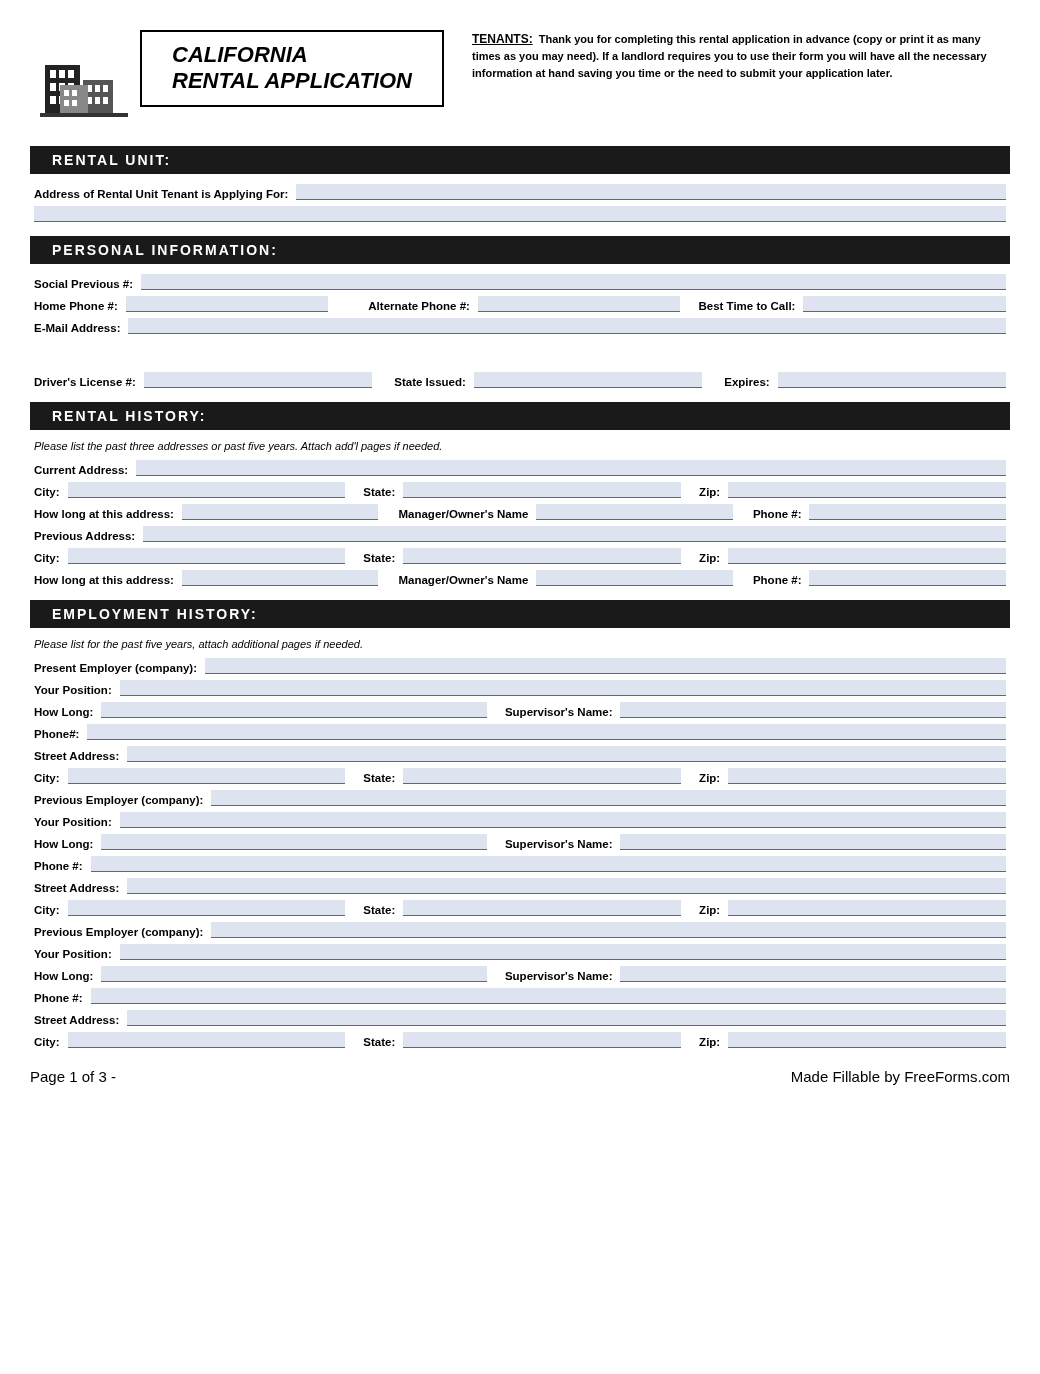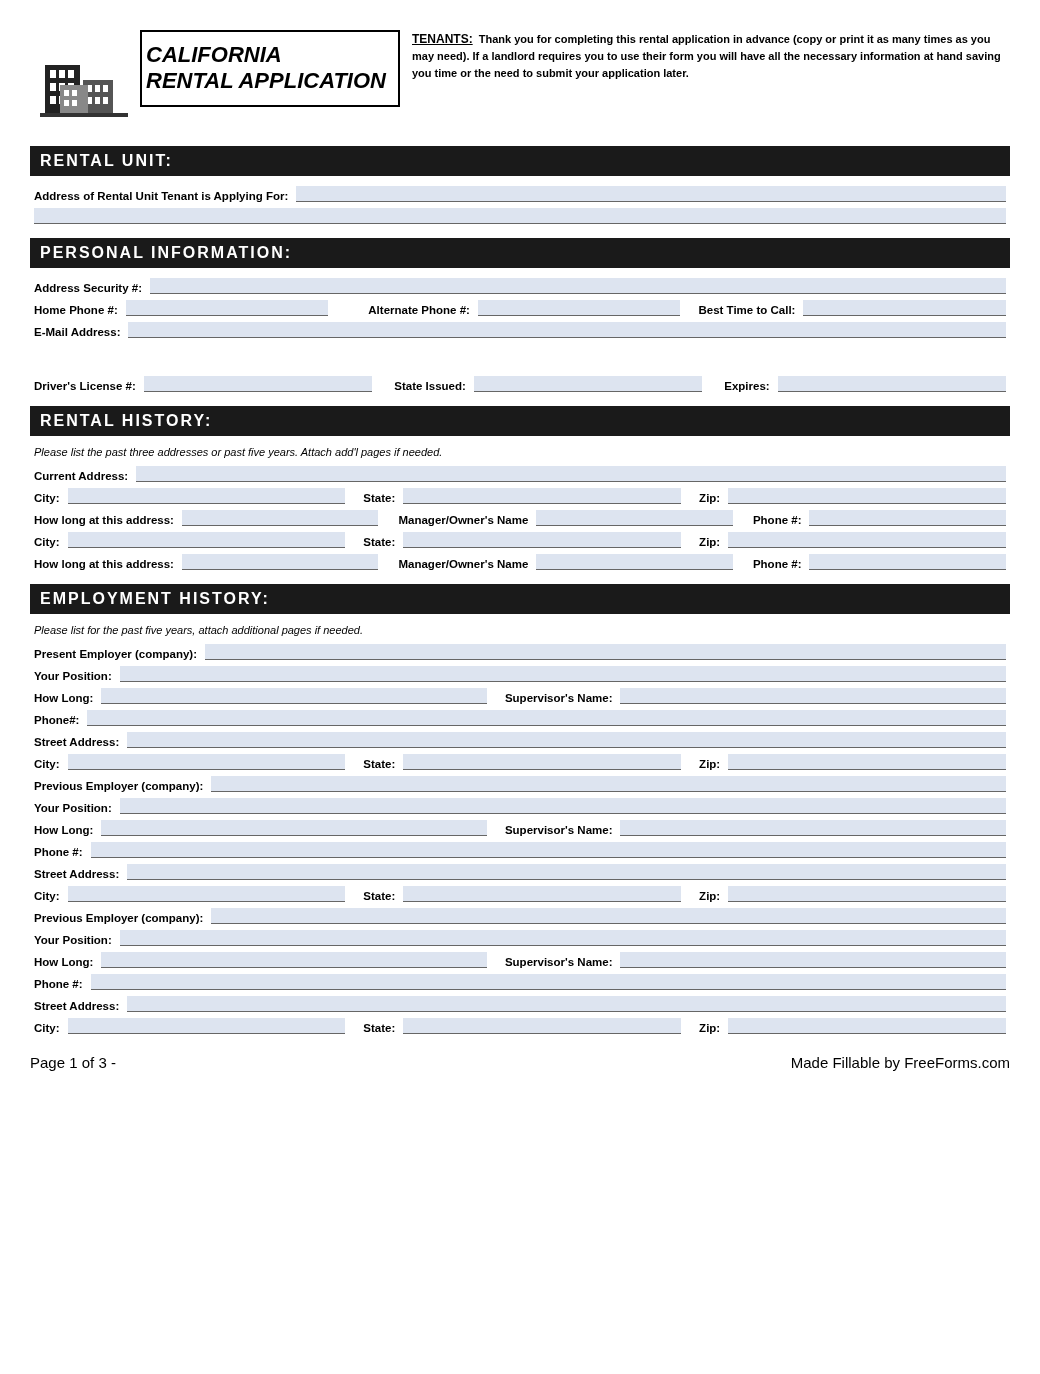--- a/index.html
+++ b/index.html
@@ -35,23 +35,23 @@
 
     .title-info-row {
       display: flex;
       align-items: flex-start;
       width: 100%;
       margin-top: 10px;
     }
 
     .title-box {
       border: 2px solid #000;
-      padding: 10px 4px;
+      padding: 10px 30px;
       min-width: 260px;
-      margin-right: 12px;
+      margin-right: 28px;
     }
 
     .title-box h1 {
       font-size: 22px;
       font-weight: 900;
       line-height: 1.2;
       text-transform: uppercase;
       font-style: italic;
     }
 
@@ -63,22 +63,22 @@
     }
 
     .tenants-text strong {
       font-size: 12px;
       text-decoration: underline;
     }
 
     .section-header {
       background: #1a1a1a;
       color: #fff;
-      padding: 6px 10px;
-      font-size: 16px;
+      padding: 6px 22px;
+      font-size: 14px;
       font-weight: bold;
       letter-spacing: 2px;
       margin-bottom: 10px;
       margin-top: 14px;
     }
 
     .field-label {
       font-weight: bold;
       white-space: nowrap;
       font-size: 11.5px;
@@ -192,21 +192,21 @@
   <div class="address-line"></div>
 </div>
 
 <div class="section-header">
   <span>PERSONAL INFORMATION:</span>
 </div>
 <div class="section-content">
 
 
   <div class="full-row">
-    <span class="field-label">Address Security #:</span>
+    <span class="field-label">Social Previous #:</span>
     <div class="field-input flex1"></div>
   </div>
 
   <div class="full-row">
     <span class="field-label">Home Phone #:</span>
     <div class="field-input w-200"></div>
     <span class="field-label" style="margin-left:32px;">Alternate Phone #:</span>
     <div class="field-input w-200"></div>
     <span class="field-label" style="margin-left:10px;">Best Time to Call:</span>
     <div class="field-input flex1"></div>
@@ -249,20 +249,24 @@
   <div class="full-row">
     <span class="field-label">How long at this address:</span>
     <div class="field-input w-120"></div>
     <span class="field-label" style="margin-left:12px;">Manager/Owner's Name</span>
     <div class="field-input flex1"></div>
     <span class="field-label" style="margin-left:12px;">Phone #:</span>
     <div class="field-input w-200"></div>
   </div>
 
   <div class="full-row">
+    <span class="field-label">Previous Address:</span>
+    <div class="field-input flex1"></div>
+  </div>
+  <div class="full-row">
     <span class="field-label">City:</span>
     <div class="field-input flex1"></div>
     <span class="field-label" style="margin-left:10px;">State:</span>
     <div class="field-input w-80"></div>
     <span class="field-label" style="margin-left:10px;">Zip:</span>
     <div class="field-input w-100"></div>
   </div>
   <div class="full-row">
     <span class="field-label">How long at this address:</span>
     <div class="field-input w-120"></div>

